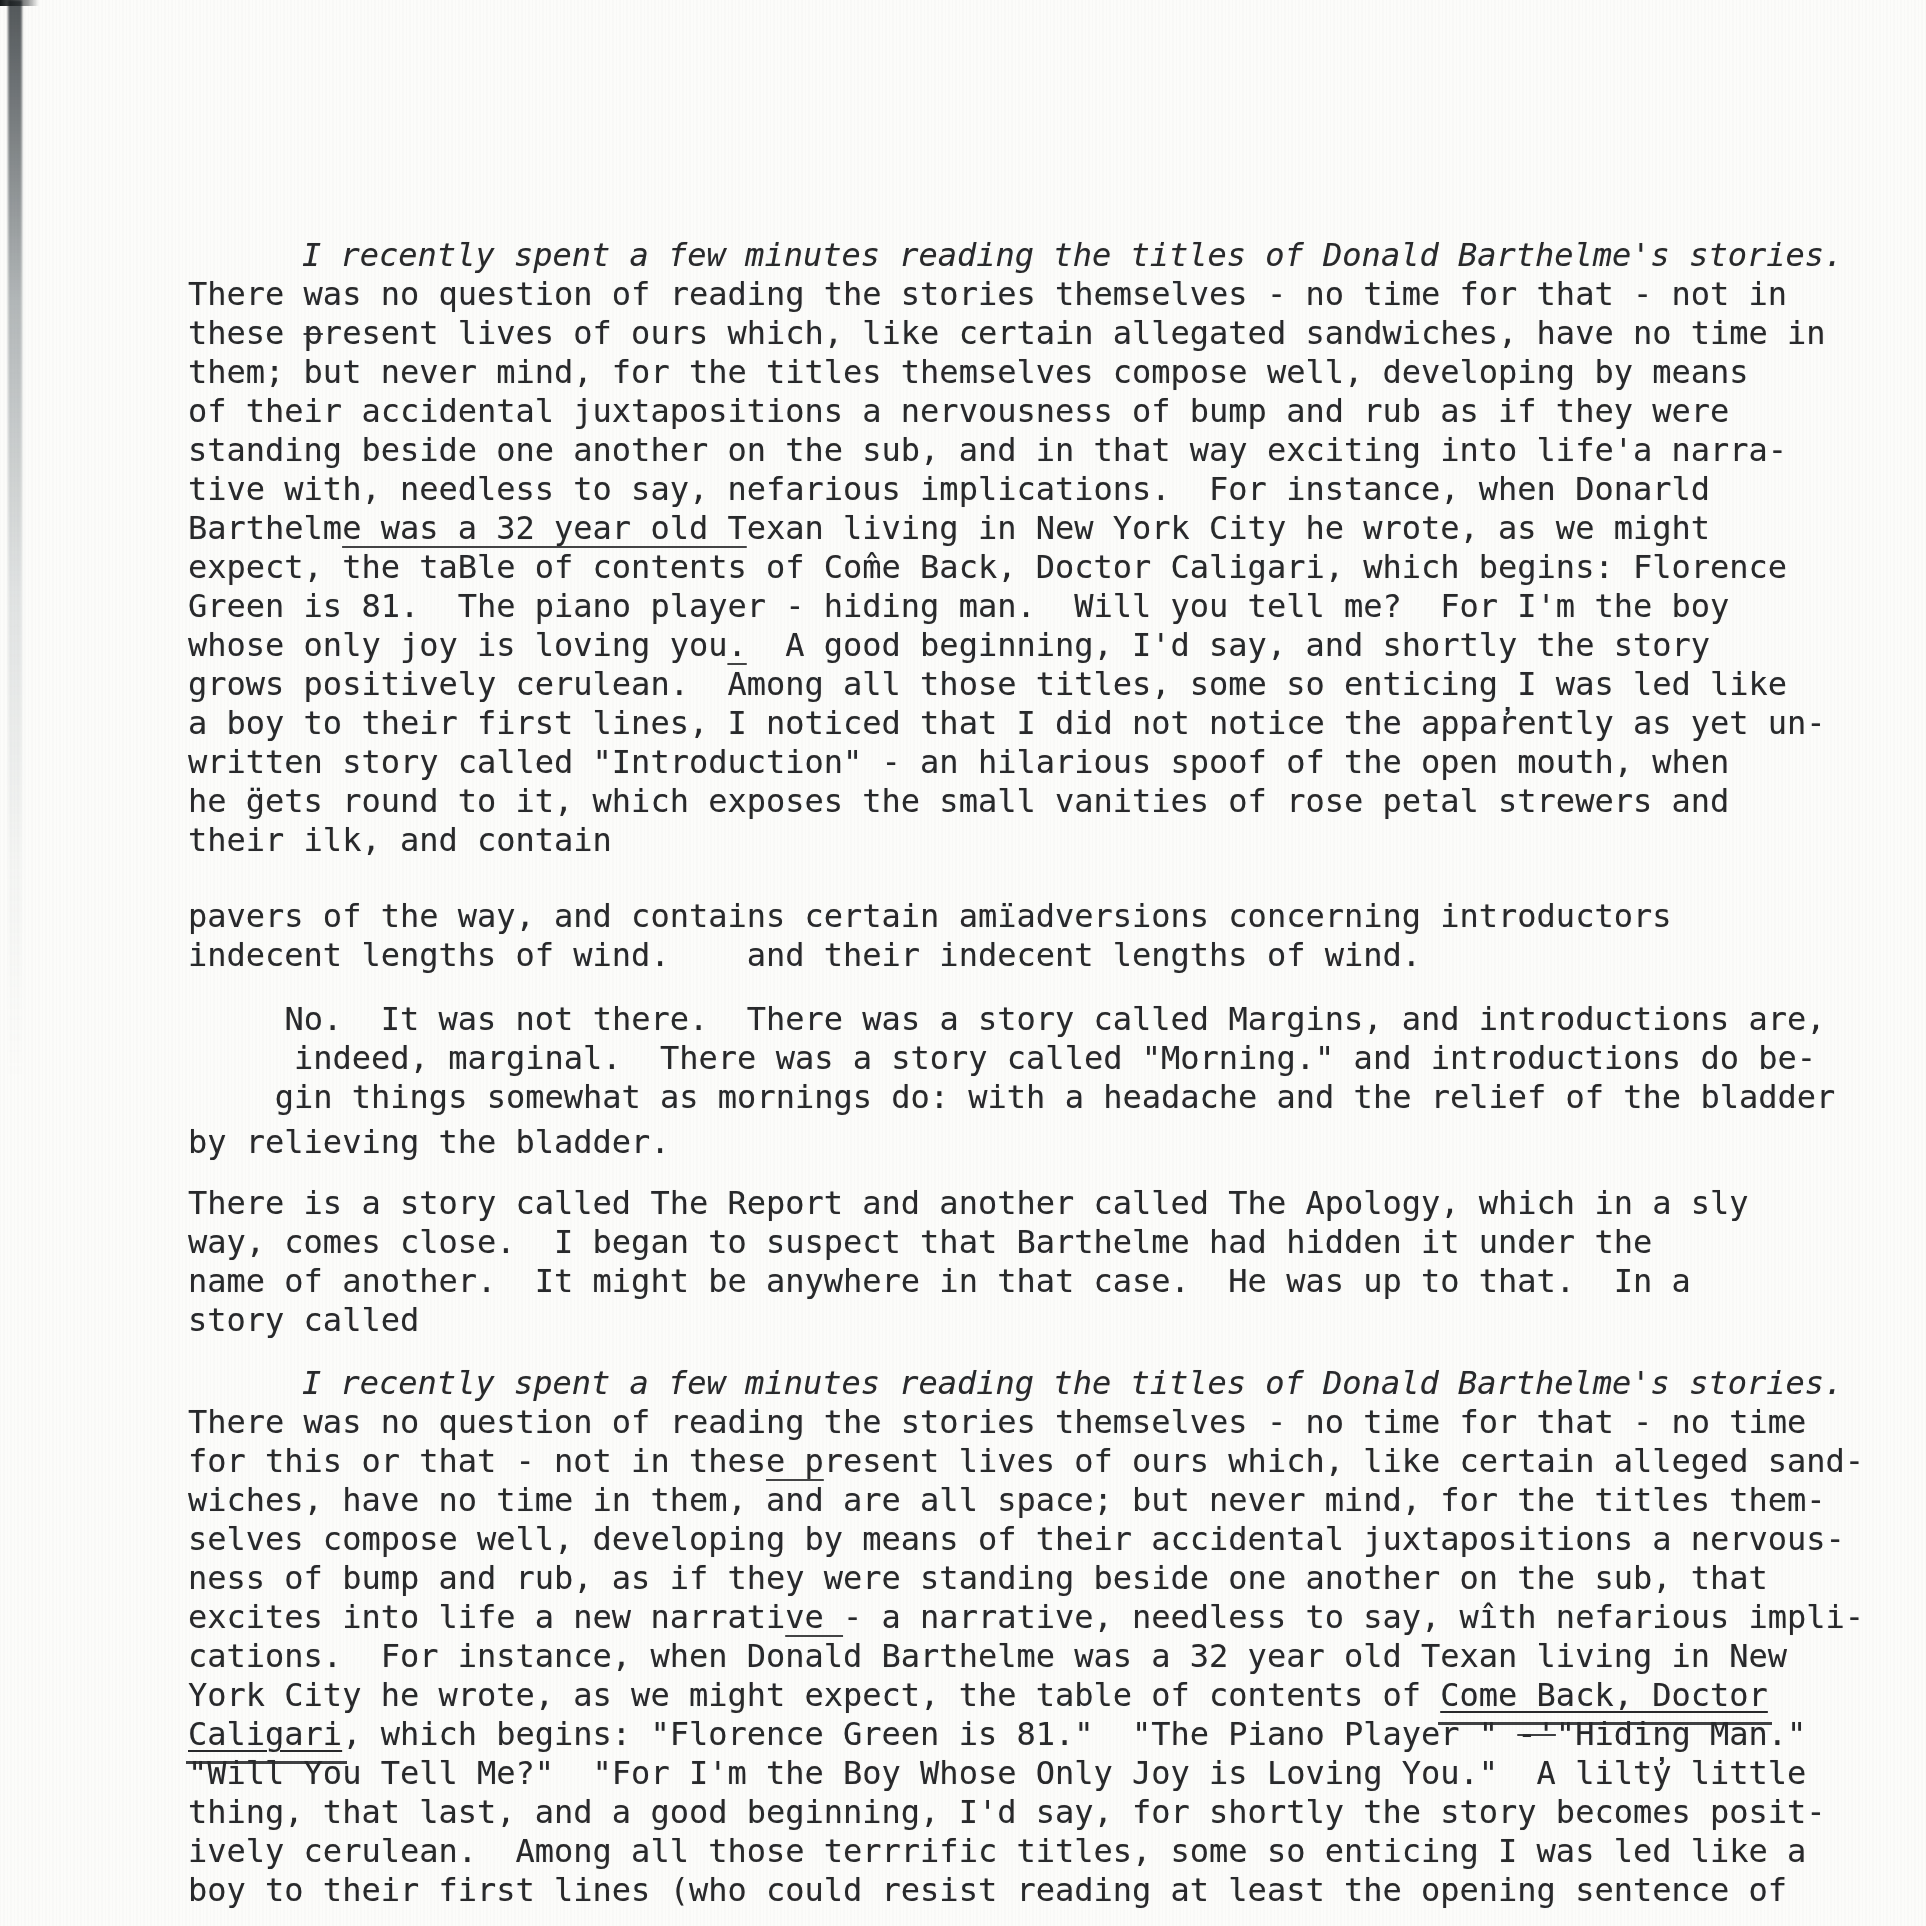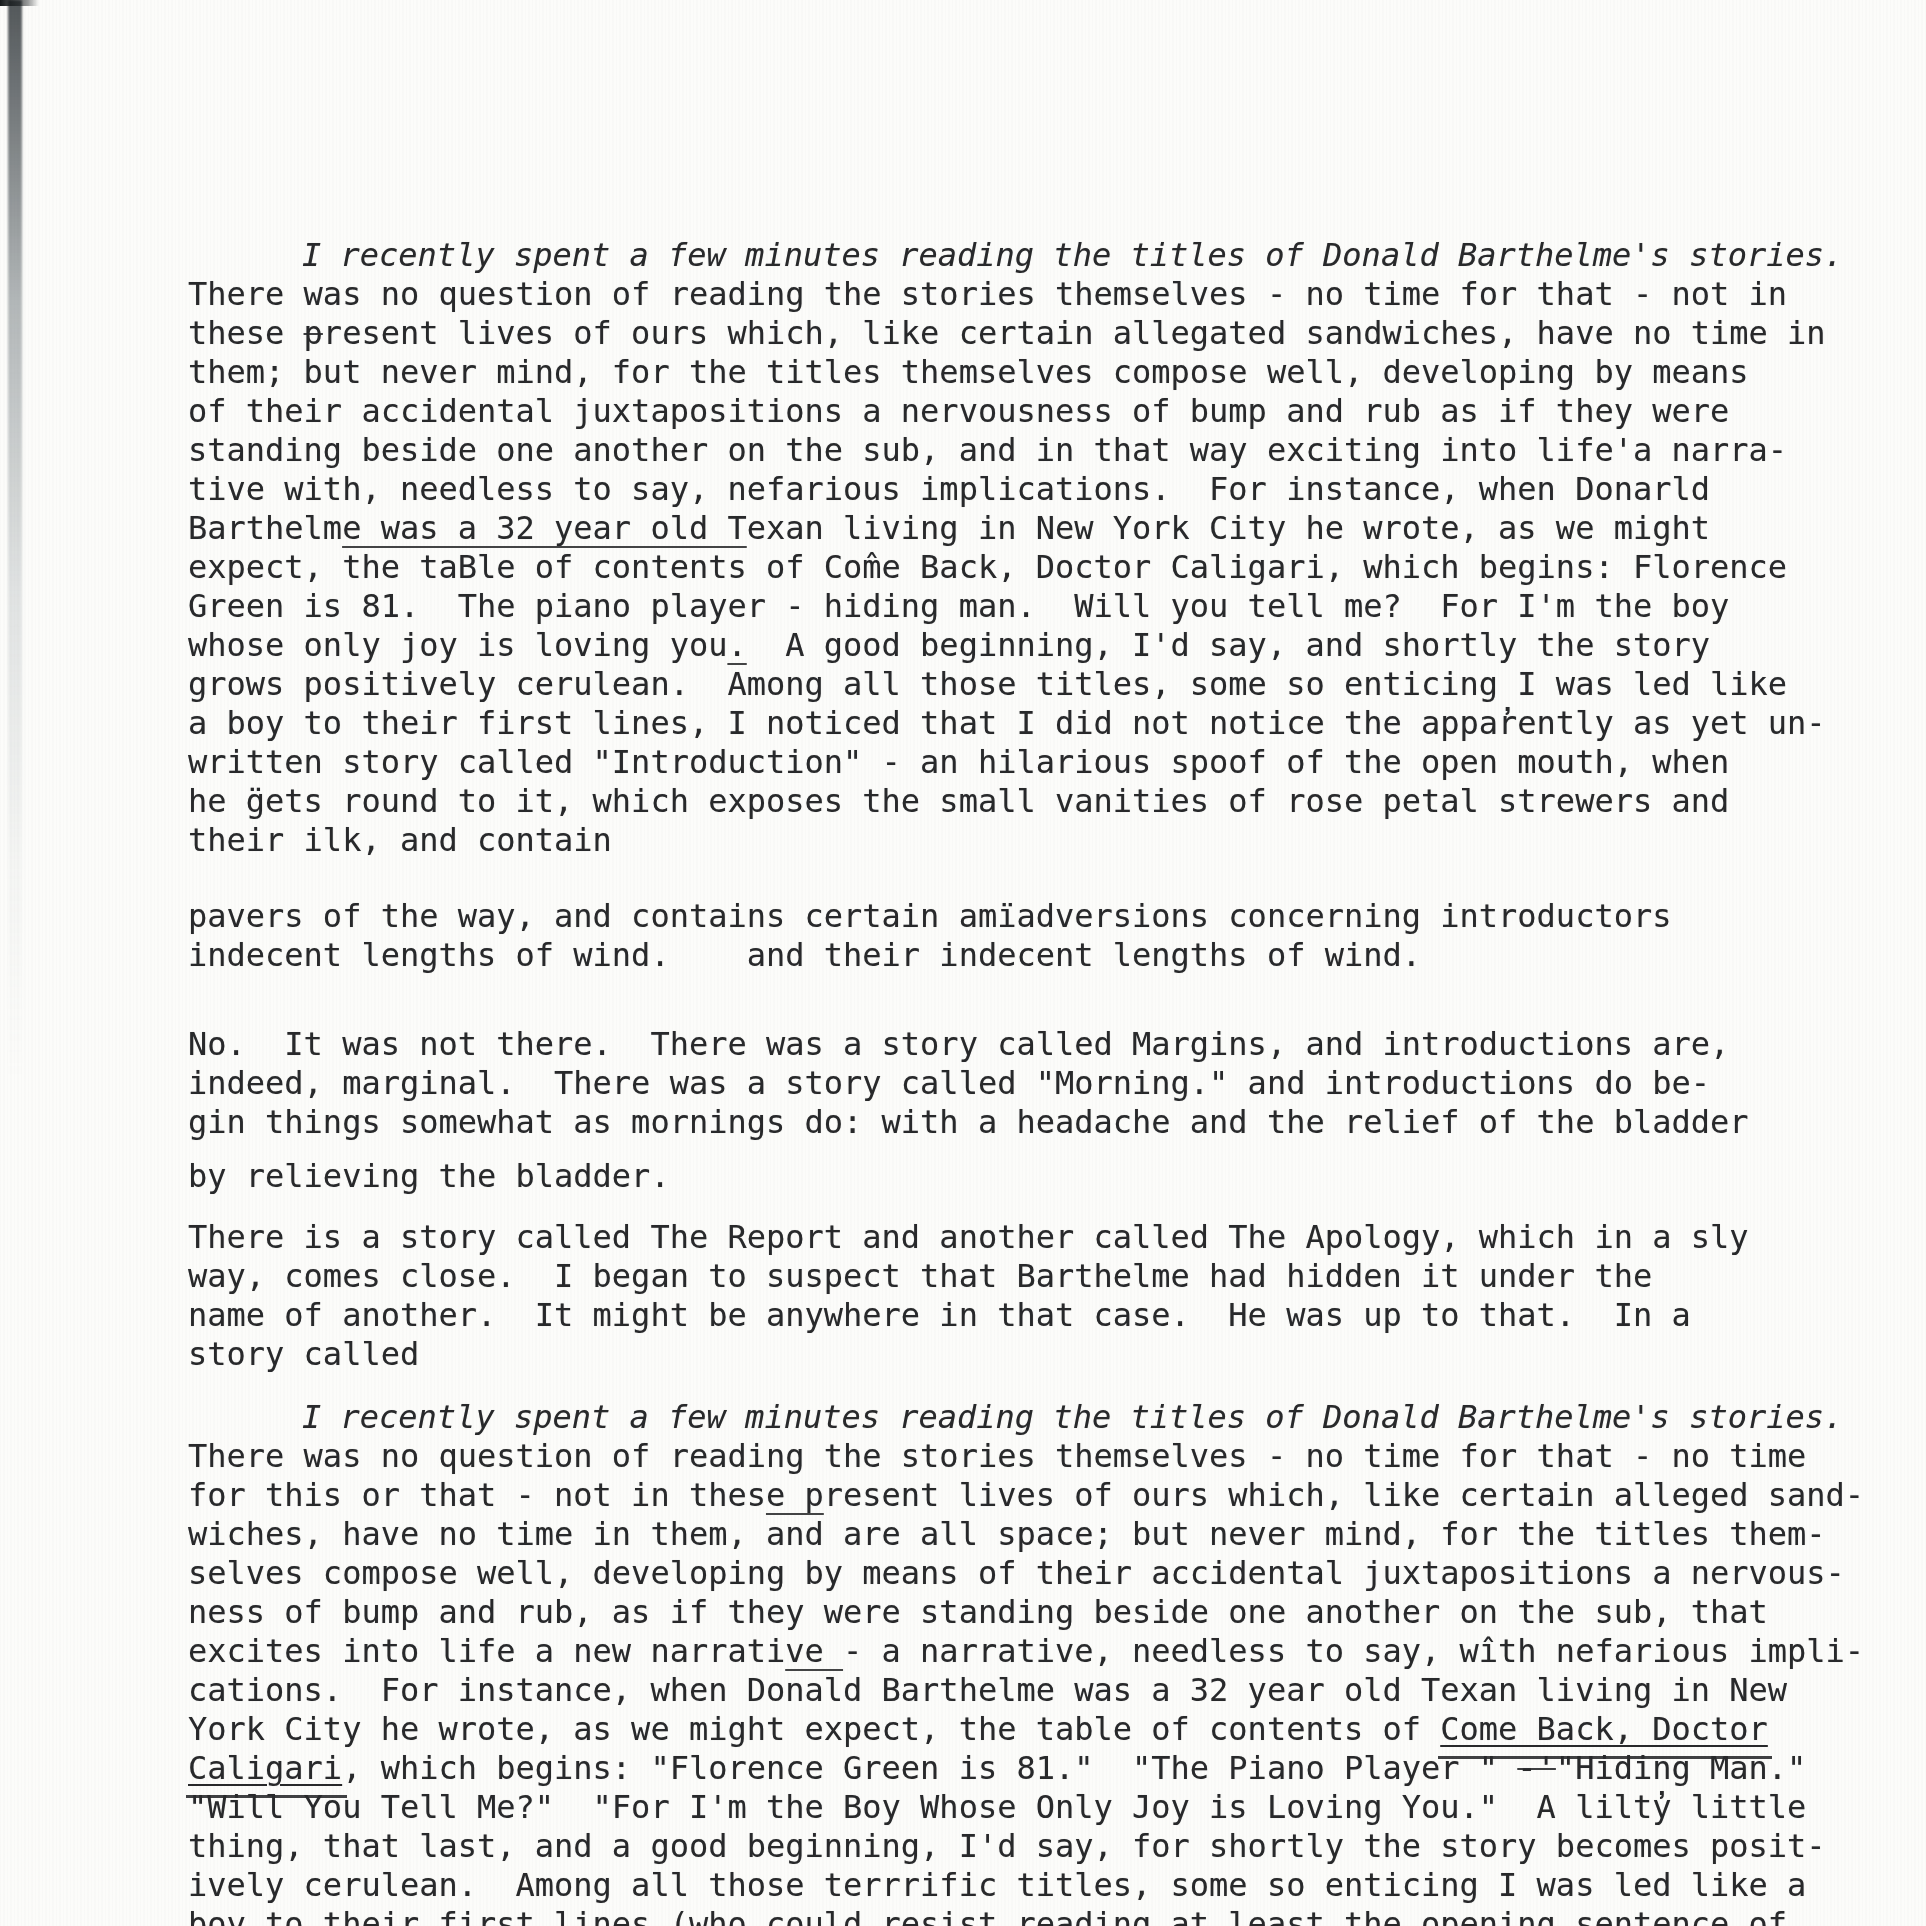--- a/index.html
+++ b/index.html
@@ -24,22 +24,22 @@
     position: absolute; left: 188px; top: 236px; width: 1734px;
     font-family: "DejaVu Sans Mono", monospace;
     font-size: 32px; line-height: 39px;
     color: #28292b;
     white-space: pre;
     text-shadow: 0 0 0.8px rgba(40,41,43,0.30);
   }
   .para { position: relative; }
   .para.indent .line:first-child { padding-left: 114px; font-style: italic; }
   [data-name="para-pavers"]        { margin-top: 37px;  }
-  [data-name="para-margins"]       { margin-top: 50px; }
-  [data-name="para-bladder"]       { margin-top: 15px;  }
+  [data-name="para-margins"]       { margin-top: 25px; text-align: center; }
+  [data-name="para-bladder"]       { margin-top: 6px;  }
   [data-name="para-report"]        { margin-top: 22.3px;  }
   [data-name="para-second-draft"]  { margin-top: 24px;  }
   .line { height: 39px; }
   .seg { position: relative; }
   
   .m-overtype   { text-decoration: overline; text-decoration-thickness: 1.9px; text-decoration-color: rgba(40,41,43,0.82); }
   .m-overstrike { text-decoration: line-through; text-decoration-thickness: 1.9px; text-decoration-color: rgba(40,41,43,0.85); }
   .m-underline2 { text-decoration: underline; text-decoration-thickness: 1.9px; text-underline-offset: 5px; }
   .m-underline2::after {
     content: ""; position: absolute; left: -2.3px; right: -4.6px; bottom: -10.4px; height: 3.1px;

